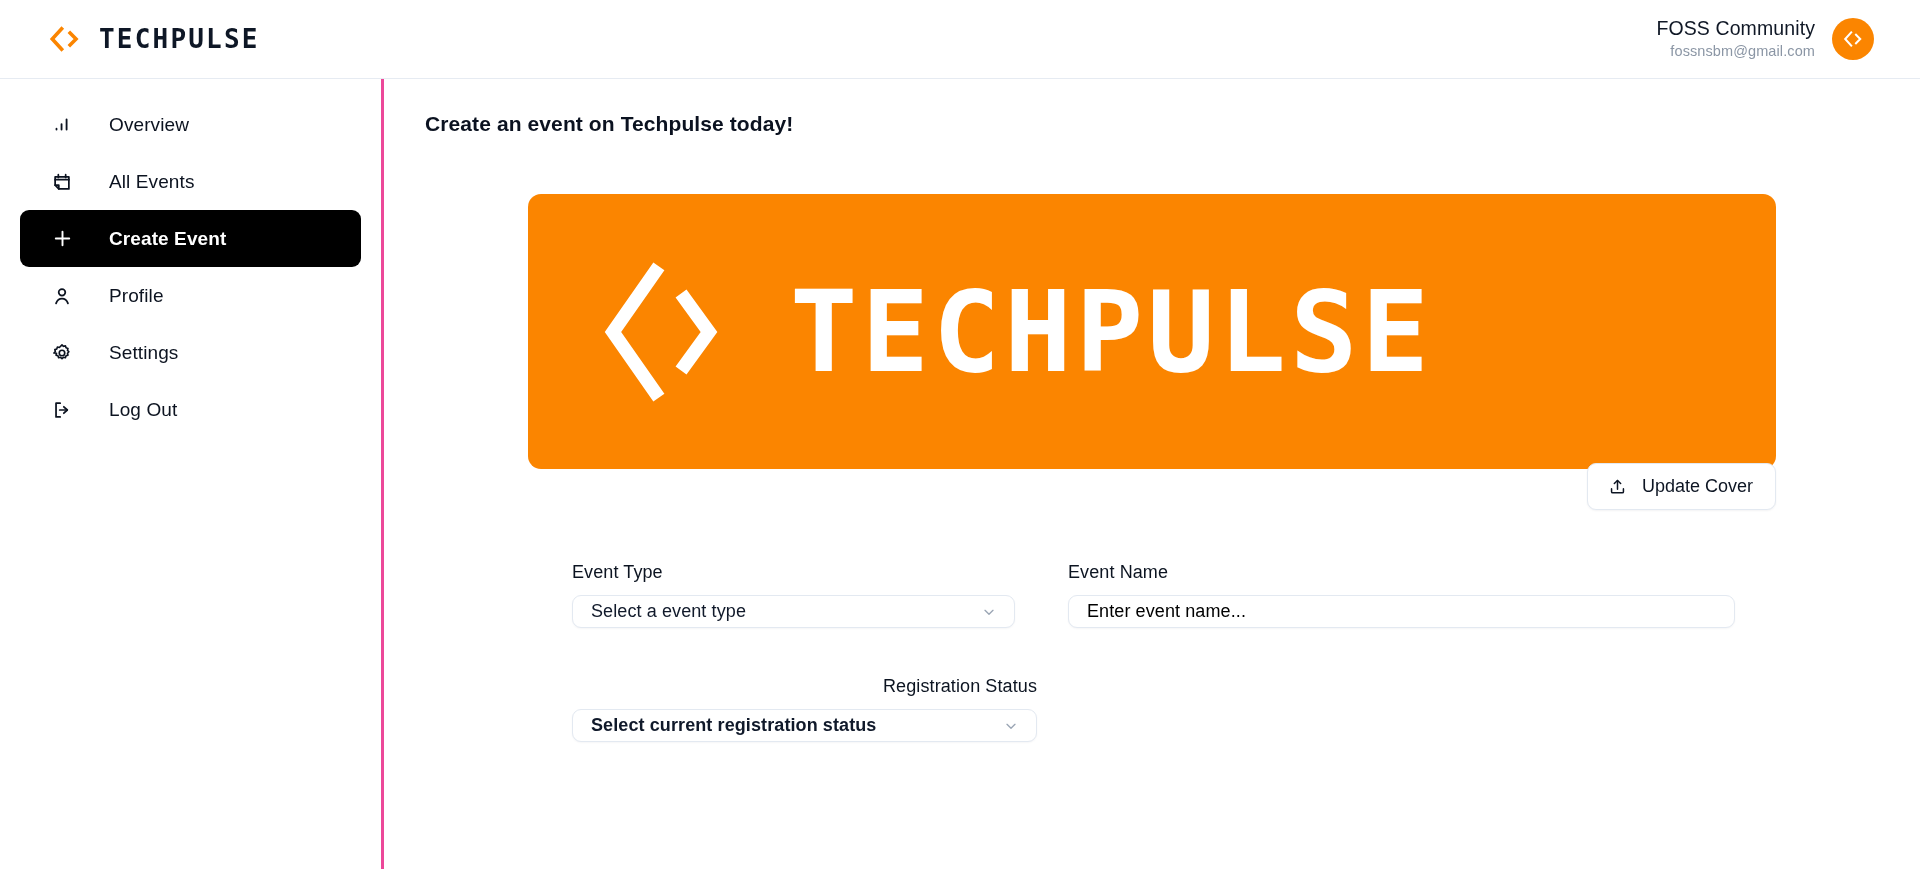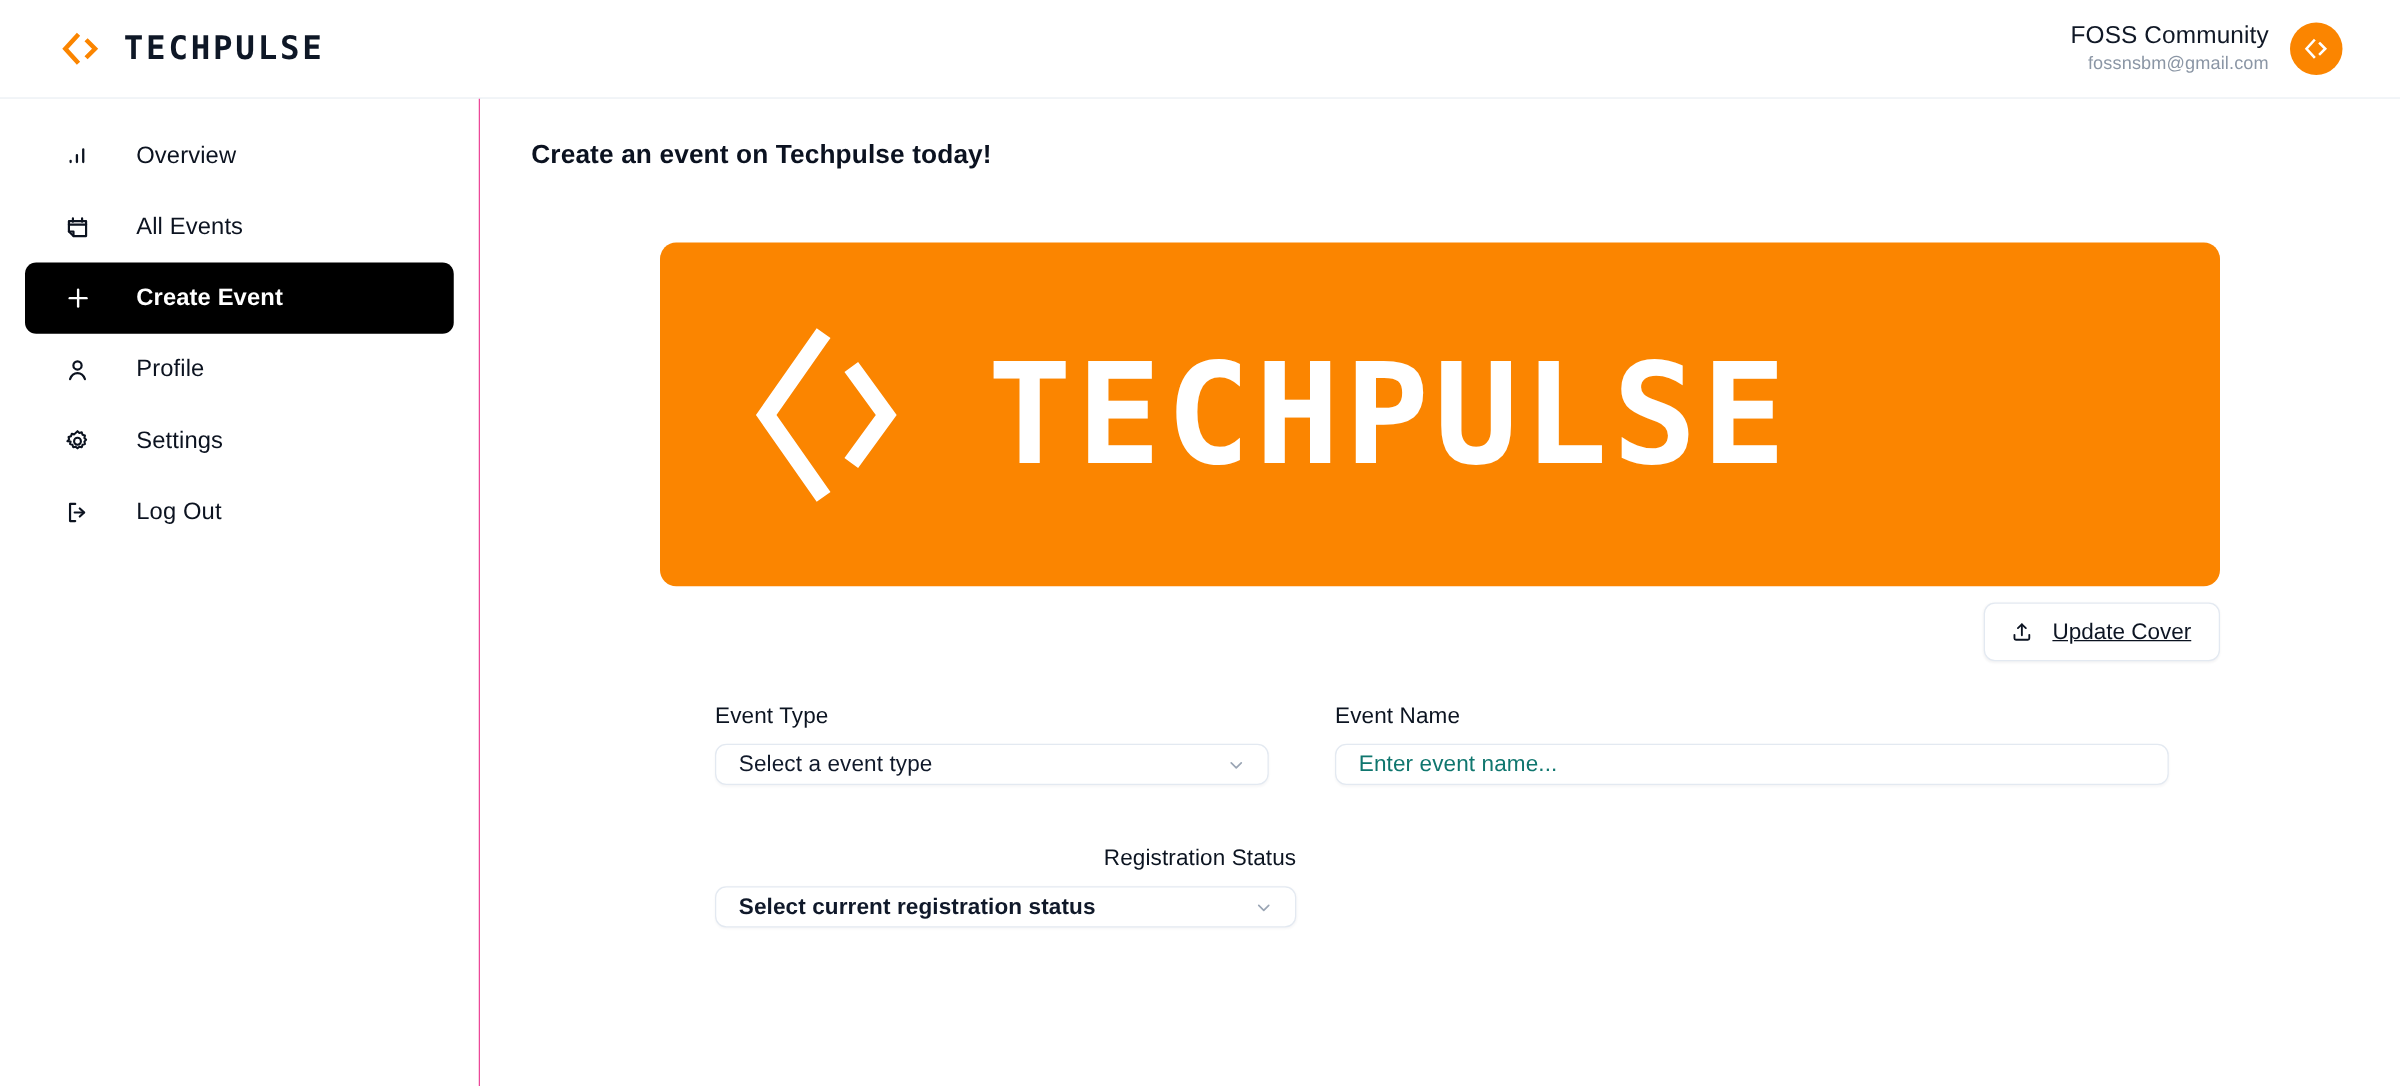--- a/index.html
+++ b/index.html
@@ -64,21 +64,21 @@
     background: #fb8500;
     display: flex; align-items: center; justify-content: center;
     flex: none;
   }
 
   
   .sidebar {
     position: absolute; top: 79px; left: 0;
     width: 384px; height: 790px;
     background: #ffffff;
-    border-right: 1px solid #ec4899;
+    border-right: 3px solid #ec4899;
     padding-top: 17px;
   }
 
   .nav { display: flex; flex-direction: column; }
 
   .nav-item {
     position: relative;
     display: flex; align-items: center;
     height: 57px;
     margin: 0 20px;
@@ -143,23 +143,23 @@
     font-size: 112px;
     font-weight: 700;
     color: #ffffff;
     letter-spacing: 4px;
     line-height: 1;
     white-space: nowrap;
   }
 
   .update-cover-row {
     position: absolute;
-    left: 143px; top: 403px;
+    left: 143px; top: 384px;
     width: 1248px;
-    display: flex; justify-content: flex-end; text-decoration: underline;
+    display: flex; justify-content: flex-end;
   }
 
   .update-cover-btn {
     display: inline-flex; align-items: center;
     gap: 15px;
     height: 47px;
     padding: 0 22px 0 20px;
     background: #ffffff;
     border: 1px solid #e3e9f1;
     border-radius: 9px;
@@ -196,21 +196,21 @@
     display: flex; align-items: center;
     padding: 0 16px 0 18px;
     font-size: 18px;
     cursor: pointer;
     box-shadow: 0 1px 2px rgba(16,24,40,.04);
   }
 
   .control.input { cursor: text; }
 
   .control .value { color: #10192a; letter-spacing: .1px; }
-  .control .placeholder { color: #0f766e; letter-spacing: .1px; text-align: right; }
+  .control .placeholder { color: #000000; letter-spacing: .1px; text-align: right; }
 
   .control .chev {
     margin-left: auto;
     width: 18px; height: 18px;
     display: flex; align-items: center; justify-content: center;
     color: #9aa5b4;
     flex: none;
   }
 
   .w-event-type { width: 443px; }

